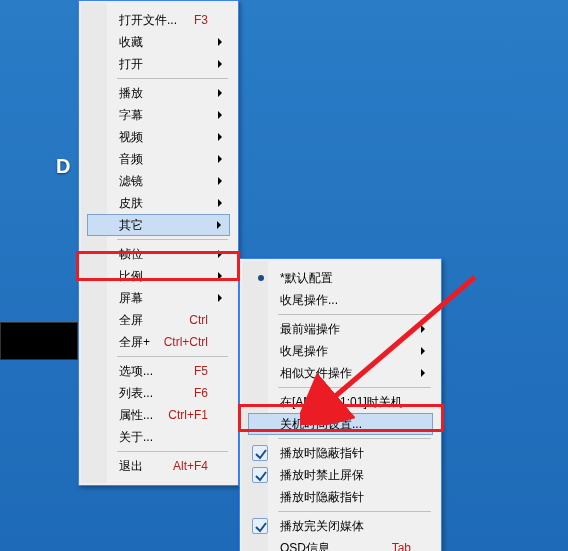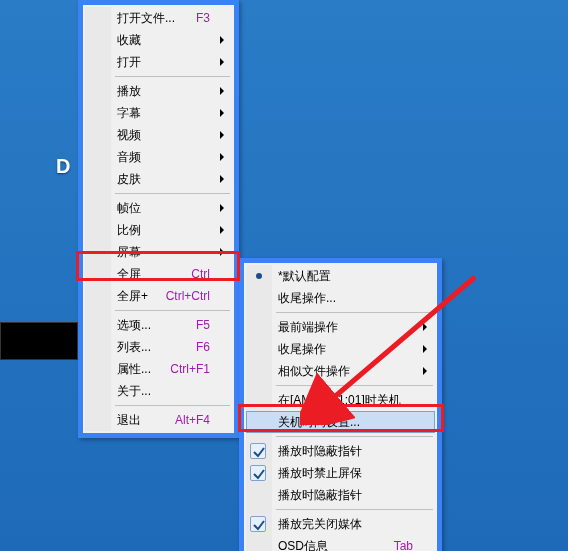--- a/index.html
+++ b/index.html
@@ -27,23 +27,23 @@
     left: 0;
     top: 322px;
     width: 78px;
     height: 38px;
     background: #000;
     border: 1px solid #333;
   }
   .menu {
     position: absolute;
     background: #f0f0f0;
-    border: 5px solid #3b82f6;
+    border: 1px solid #3b82f6;
     box-shadow: 2px 2px 4px rgba(0,0,0,0.3);
-    padding: 2px;
+    padding: 8px;
   }
   .menu1 { left: 78px; top: 0; width: 161px; }
   .menu2 { left: 239px; top: 258px; width: 203px; }
   .gutter {
     position: absolute;
     left: 2px;
     top: 2px;
     bottom: 2px;
     width: 26px;
     background: #e9e9e9;
@@ -56,21 +56,21 @@
     padding-right: 22px;
     color: #000;
     white-space: nowrap;
     cursor: default;
   }
   .item.highlight { background: #c9def5; border: 1px solid #7da2ce; padding-left:31px; padding-right:21px; line-height:20px; }
   .shortcut {
     position: absolute;
     right: 22px;
     top: 0;
-    color: #a21caf;
+    color: #b91c1c;
   }
   .arrow {
     position: absolute;
     right: 8px;
     top: 50%;
     transform: translateY(-50%);
     width: 0; height: 0;
     border-top: 4px solid transparent;
     border-bottom: 4px solid transparent;
     border-left: 4px solid #000;
@@ -151,21 +151,29 @@
   </div>
   <div class="item">
     <span>视频</span>
     <span class="arrow"></span>
   </div>
   <div class="item">
     <span>音频</span>
     <span class="arrow"></span>
   </div>
   <div class="item">
+    <span>滤镜</span>
+    <span class="arrow"></span>
+  </div>
+  <div class="item">
     <span>皮肤</span>
+    <span class="arrow"></span>
+  </div>
+  <div class="item highlight">
+    <span>其它</span>
     <span class="arrow"></span>
   </div>
   <div class="sep"></div>
 
   <div class="item">
     <span>帧位</span>
     <span class="arrow"></span>
   </div>
   <div class="item">
     <span>比例</span>

